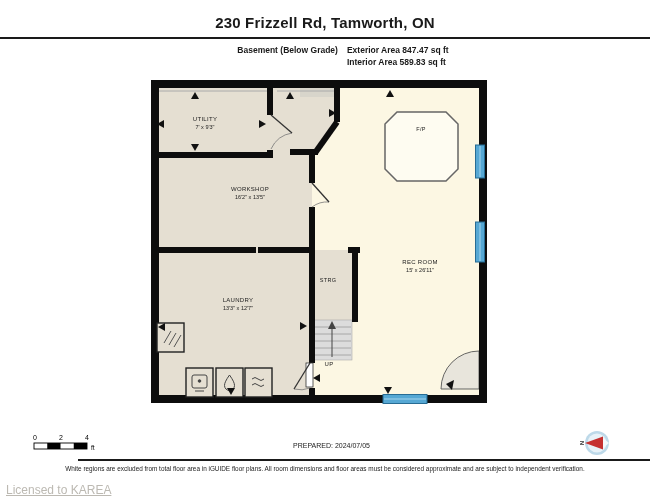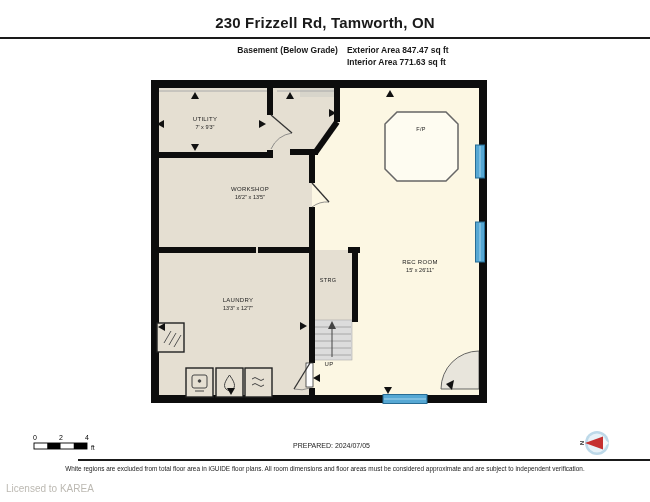--- a/index.html
+++ b/index.html
@@ -17,39 +17,39 @@
     top:44px;left:0;width:650px;display:flex;justify-content:center;
     gap:9px;font-size:8.5px;line-height:12px;
   }
   .subtitle .flabel{font-weight:bold;margin-left:36px;}
   .subtitle .areas div{white-space:nowrap;font-weight:bold;}
   .prepared{top:442px;left:293px;font-size:7px;}
   .hr2{top:459px;left:78px;width:572px;height:2px;background:#1a1a1a;}
   .disclaimer{
     top:465px;left:0;width:650px;text-align:center;font-size:6.4px;color:#222;
   }
-  .license{top:483px;left:6px;font-size:10px;color:#bcb9b2;}
+  .license{top:483px;left:6px;font-size:12px;color:#bcb9b2;text-decoration:underline;}
   svg text{font-family:"Liberation Sans",sans-serif;}
   .roomname{font-size:6px;fill:#222;letter-spacing:.3px;}
   .roomdim{font-size:5.5px;fill:#222;}
   .tiny{font-size:5.5px;fill:#222;letter-spacing:.3px;}
   .tick{font-size:7px;fill:#000;}
   .unit{font-size:6.5px;fill:#000;}
   .north{font-size:6px;fill:#333;font-weight:bold;}
 </style>
 </head>
 <body>
 
 <div class="abs title">230 Frizzell Rd, Tamworth, ON</div>
 <div class="abs hr1"></div>
 <div class="abs subtitle">
   <div class="flabel">Basement (Below Grade)</div>
   <div class="areas">
     <div>Exterior Area 847.47 sq ft</div>
-    <div>Interior Area 771.63 sq ft</div>
+    <div>Interior Area 589.83 sq ft</div>
   </div>
 </div>
 
 <svg class="abs" style="top:0;left:0" width="650" height="502" viewBox="0 0 650 502">
 
   <rect x="155" y="84" width="328" height="315" fill="#fcf7e3"></rect>
   <polygon points="155,84 340,84 340,122 312,154 312,399 155,399" fill="#e5dfd2"></polygon>
   <rect x="312" y="250" width="46" height="72" fill="#e5dfd2"></rect>
 
   <rect x="300" y="88" width="36" height="9" fill="#d8d5cb"></rect>

